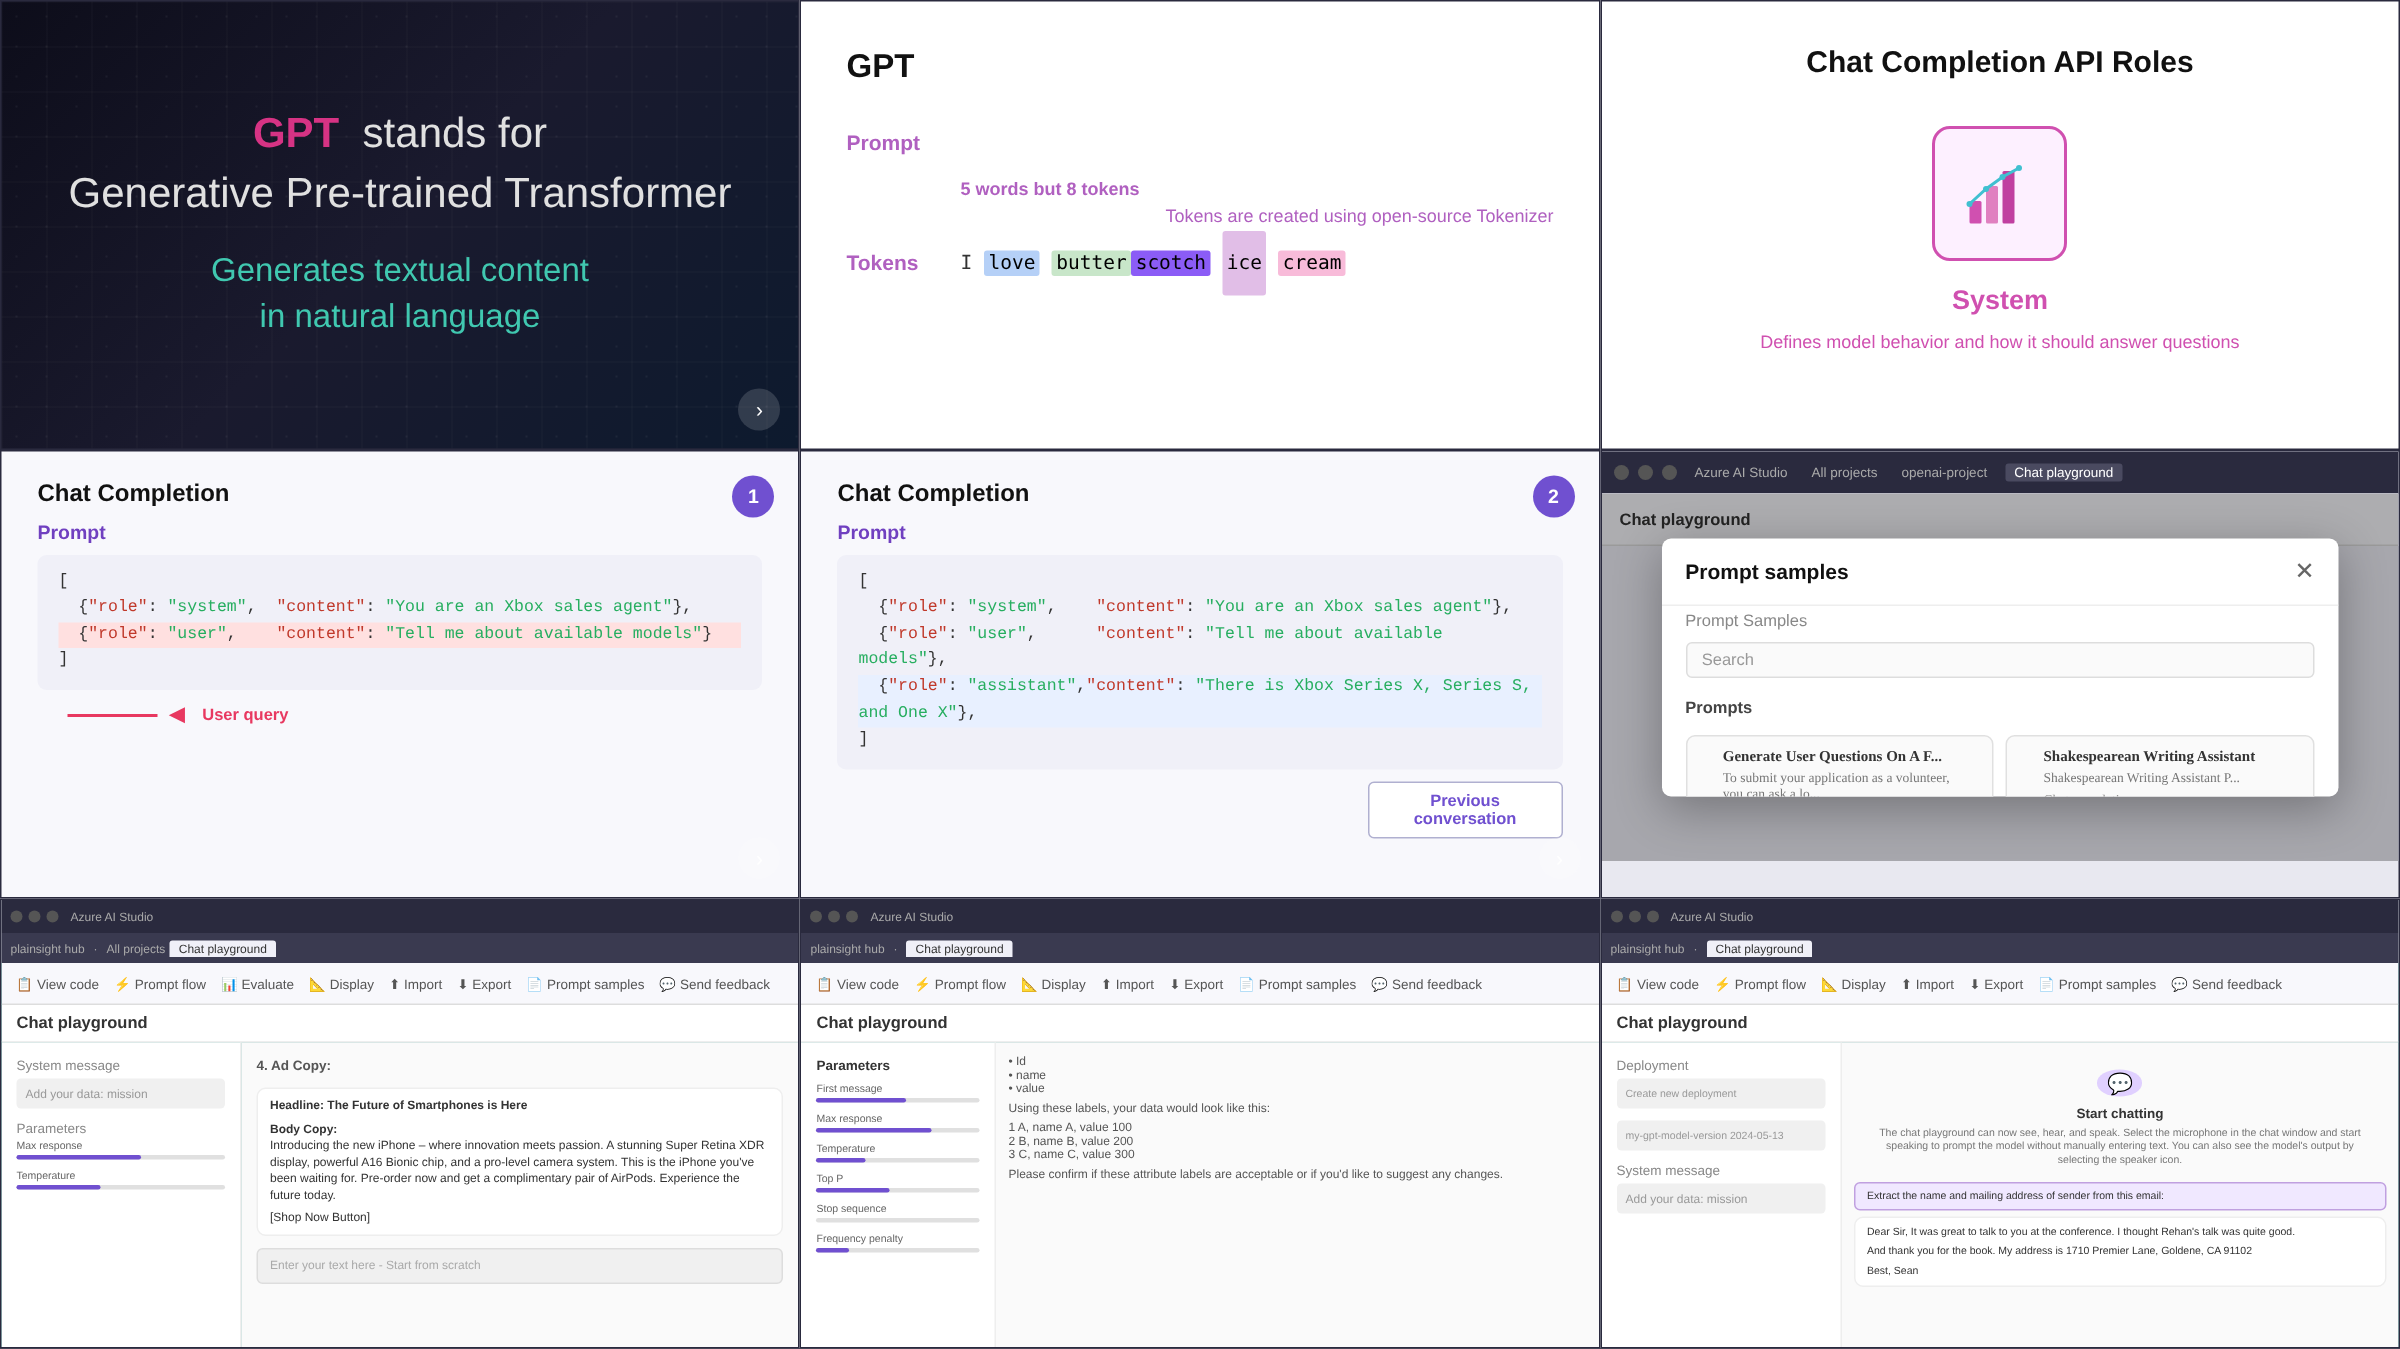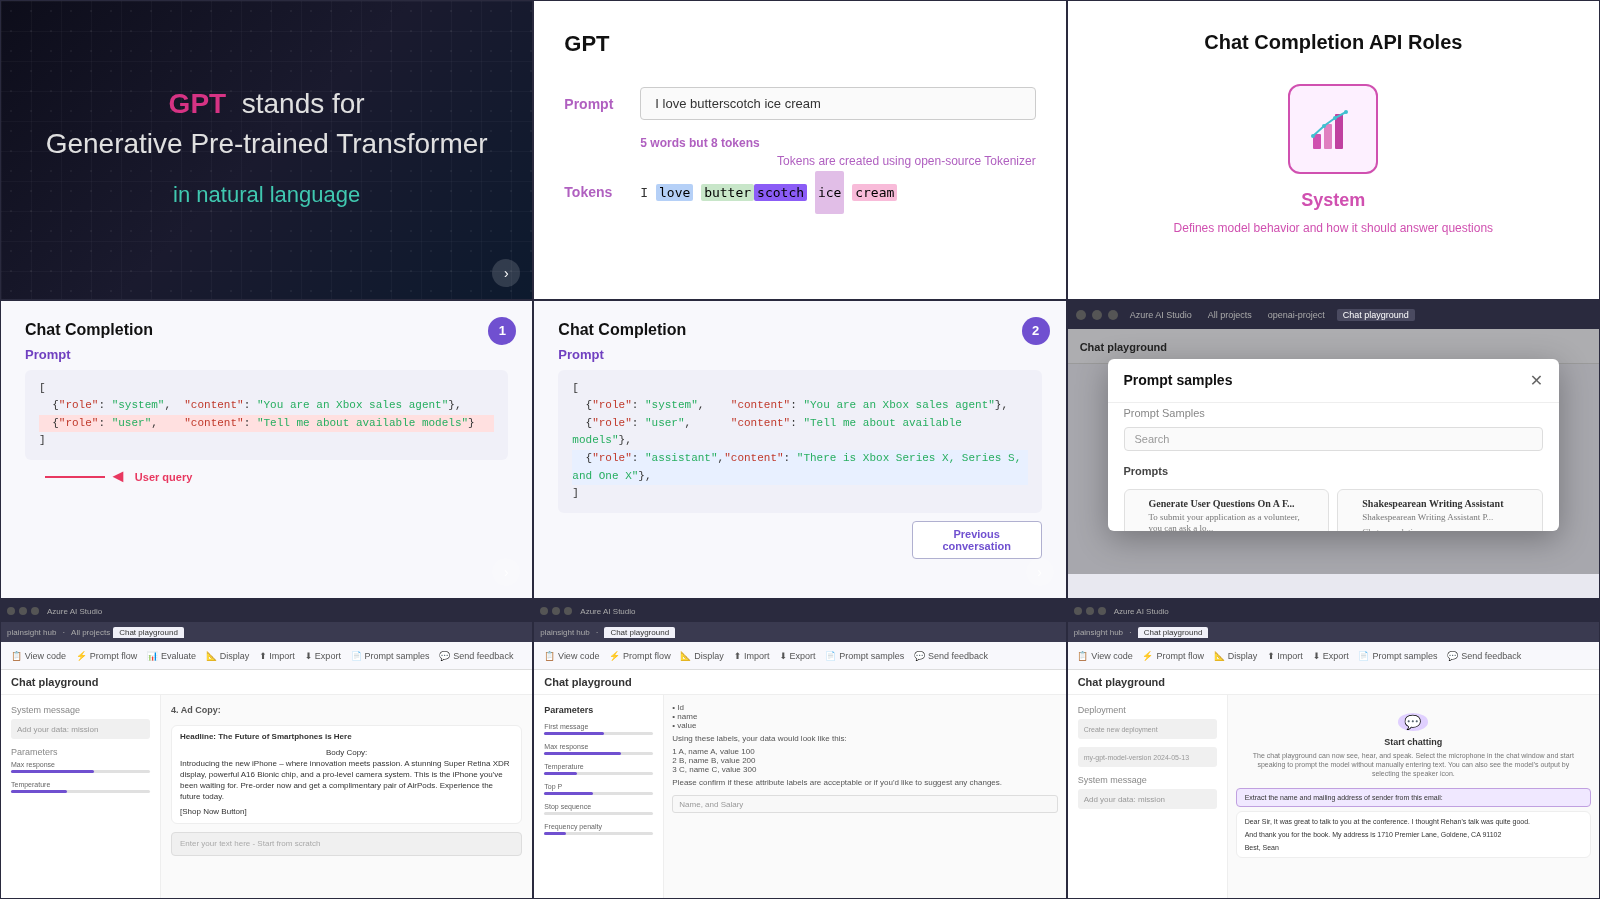--- a/index.html
+++ b/index.html
@@ -523,31 +523,31 @@
 <div class="panel panel-tl">
   <div class="dots-bg"></div>
   <div class="grid-bg"></div>
   <div style="position:relative;z-index:1;text-align:center;">
     <div class="title-line">
       <span class="gpt-highlight">GPT</span>
       &nbsp;<span>stands for</span>
     </div>
     <div class="title-line">Generative Pre-trained Transformer</div>
     <div class="subtitle">
+      <div>Generates textual content</div>
       <div>in natural language</div>
     </div>
   </div>
   <div class="nav-dot">›</div>
 </div>
 
 <div class="panel panel-tm">
   <div class="panel-title">GPT</div>
   <div class="token-row">
     <div class="token-label">Prompt</div>
-    <div class="token-input-box">I love butterscotch ice cream</div>
   </div>
   <div class="token-note" style="color:#b060c0;font-weight:600;">5 words but 8 tokens</div>
   <div class="token-note" style="font-weight:400;text-align:right;">Tokens are created using open-source Tokenizer</div>
   <div class="token-row" style="margin-top:16px;">
     <div class="token-label">Tokens</div>
     <div class="token-colored" style="margin-left:0;flex:1;">
       <span class="tok-i">I </span>
       <span class="tok-love">love</span>
       <span> </span>
       <span class="tok-butter">butter</span><span class="tok-scotch">scotch</span>
@@ -706,21 +706,21 @@
             <div class="param-label">Temperature</div>
             <div class="param-slider">
                 <div class="param-fill" style="width:40%"></div>
               </div>
           </div>
         </div>
         <div class="bw-chat-area">
           <div style="font-size:9px;color:#555;margin-bottom:10px;font-weight:600;">4. Ad Copy:</div>
           <div class="chat-msg chat-msg-bot">
             <div style="font-weight:600;">Headline: The Future of Smartphones is Here</div>
-            <div style="font-weight:400;margin-top:4px;text-align:center;">Body Copy:</div>
+            <div style="font-weight:700;margin-top:4px;">Body Copy:</div>
             <div>Introducing the new iPhone – where innovation meets passion. A stunning Super Retina XDR display, powerful A16 Bionic chip, and a pro-level camera system. This is the iPhone you've been waiting for. Pre-order now and get a complimentary pair of AirPods. Experience the future today.</div>
             <div style="margin-top:4px;">[Shop Now Button]</div>
           </div>
           <div class="chat-input-bar" style="padding:0 8px;display:flex;align-items:center;">
             <span style="font-size:8px;color:#aaa;">Enter your text here - Start from scratch</span>
           </div>
         </div>
       </div>
     </div>
   </div>
@@ -794,21 +794,20 @@
         </div>
         <div class="bw-chat-area" style="padding:8px;">
           <div style="font-size:8px;color:#555;margin-bottom:4px;">• Id<br>• name<br>• value</div>
           <div style="font-size:8px;color:#555;margin-bottom:4px;">Using these labels, your data would look like this:</div>
           <div style="font-size:8px;color:#555;margin-bottom:4px;">
             <div>1 A, name A, value 100</div>
             <div>2 B, name B, value 200</div>
             <div>3 C, name C, value 300</div>
           </div>
           <div style="font-size:8px;color:#555;margin-bottom:8px;">Please confirm if these attribute labels are acceptable or if you'd like to suggest any changes.</div>
-          <div class="bw-sidebar-input" style="width:100%;background:#f8f8f8;border:1px solid #ddd;border-radius:3px;height:18px;font-size:8px;">Name, and Salary</div>
         </div>
       </div>
     </div>
   </div>
 </div>
 
 <div class="panel panel-br">
   <div class="bottom-window">
     <div class="bw-chrome">
       <div class="bw-chrome-dot"></div>

